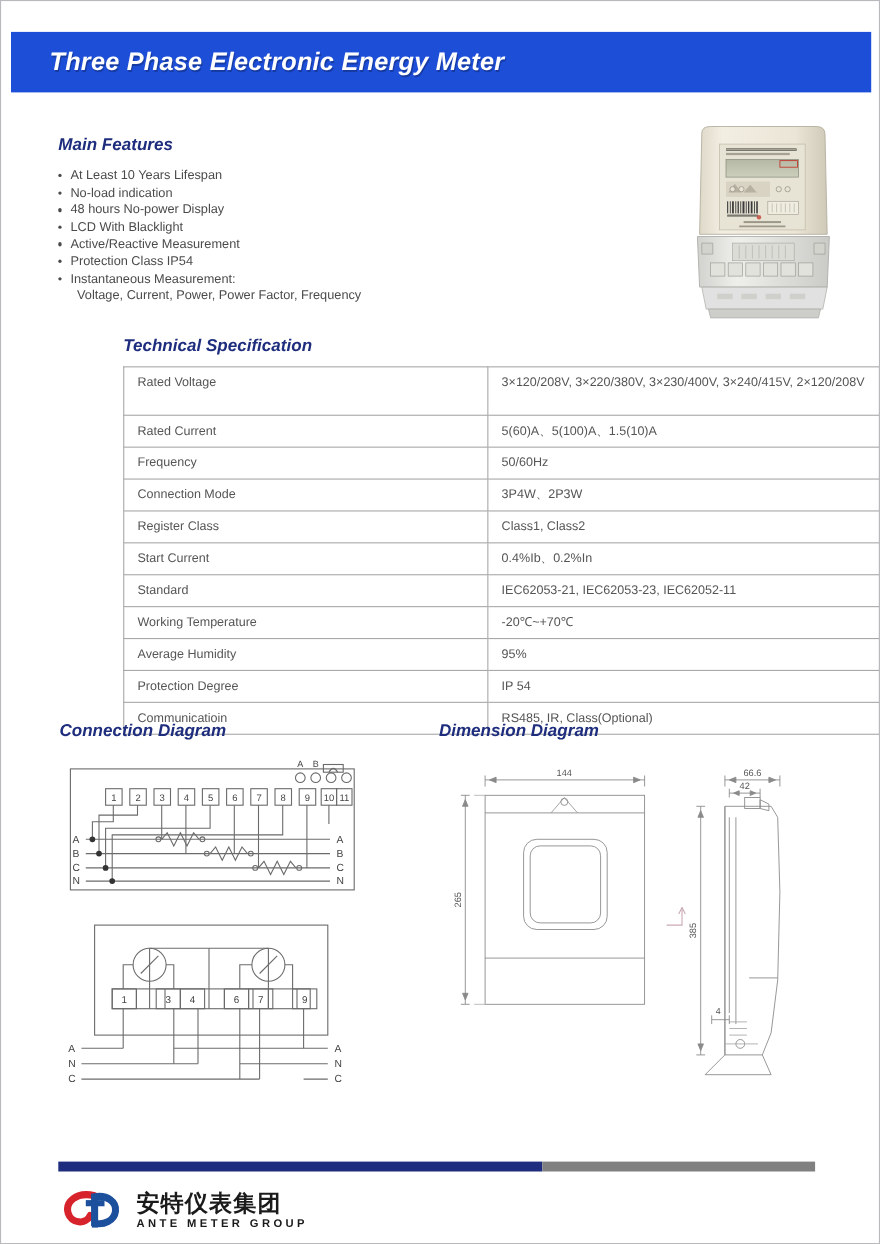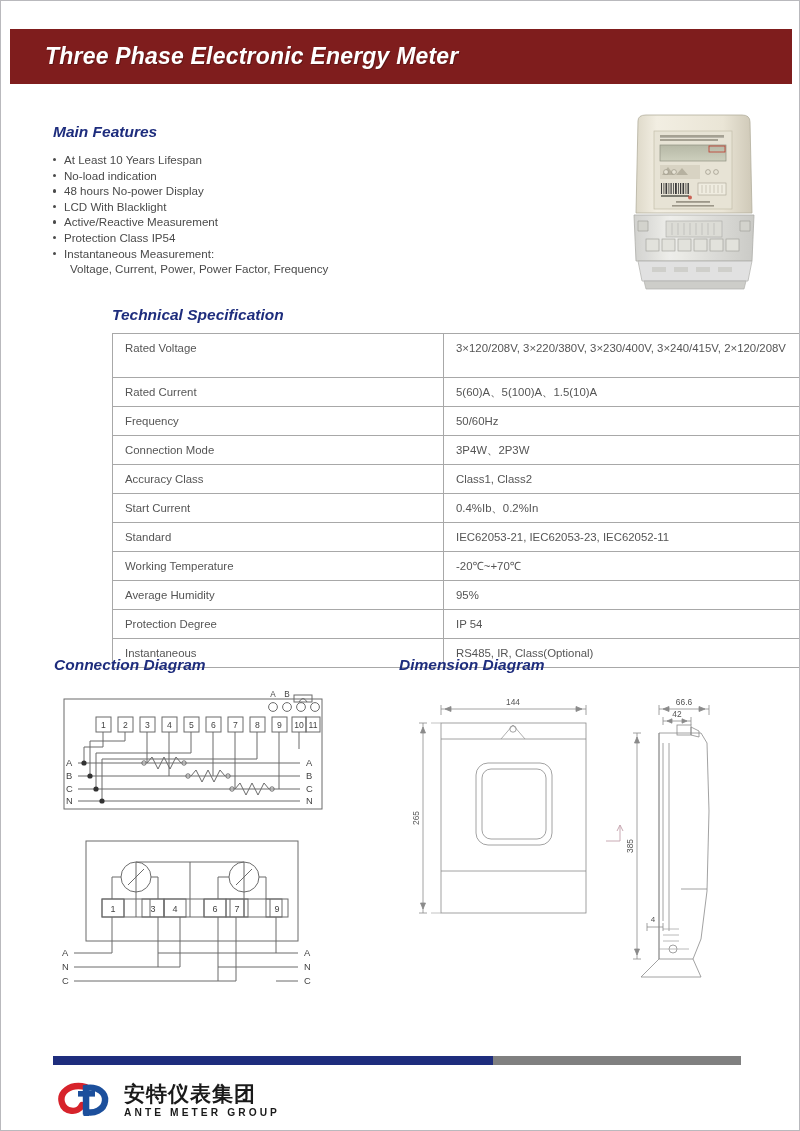--- a/index.html
+++ b/index.html
@@ -14,21 +14,21 @@
     background: #ffffff;
     border: 1px solid #b9b9bd;
     overflow: hidden;
   }
 
   
   .banner {
     position: absolute;
     left: 9px; top: 28px;
     width: 782px; height: 55px;
-    background: #7f1d1d;
+    background: #1d4ed8;
     display: flex; align-items: center;
   }
   .banner-title {
     color: #ffffff;
     font-size: 23px;
     font-weight: bold;
     font-style: italic;
     letter-spacing: 0.2px;
     padding-left: 35px;
     text-shadow: 1px 1px 0 rgba(0,0,0,0.25);
@@ -264,21 +264,21 @@
         </tr>
         <tr>
           <td class="label">Frequency</td>
           <td>50/60Hz</td>
         </tr>
         <tr>
           <td class="label">Connection Mode</td>
           <td>3P4W、2P3W</td>
         </tr>
         <tr>
-          <td class="label">Accuracy Class</td>
+          <td class="label">Register Class</td>
           <td>Class1, Class2</td>
         </tr>
         <tr>
           <td class="label">Start Current</td>
           <td>0.4%Ib、0.2%In</td>
         </tr>
         <tr>
           <td class="label">Standard</td>
           <td>IEC62053-21, IEC62053-23, IEC62052-11</td>
         </tr>
@@ -288,21 +288,21 @@
         </tr>
         <tr>
           <td class="label">Average Humidity</td>
           <td>95%</td>
         </tr>
         <tr>
           <td class="label">Protection Degree</td>
           <td>IP 54</td>
         </tr>
         <tr>
-          <td class="label">Instantaneous</td>
+          <td class="label">Communicatioin</td>
           <td>RS485, IR, Class(Optional)</td>
         </tr>
       </tbody>
     </table>
   </div>
 
   <div class="heading conn-title">Connection Diagram</div>
   <div class="heading dim-title">Dimension Diagram</div>
 
   <div class="conn-area">

